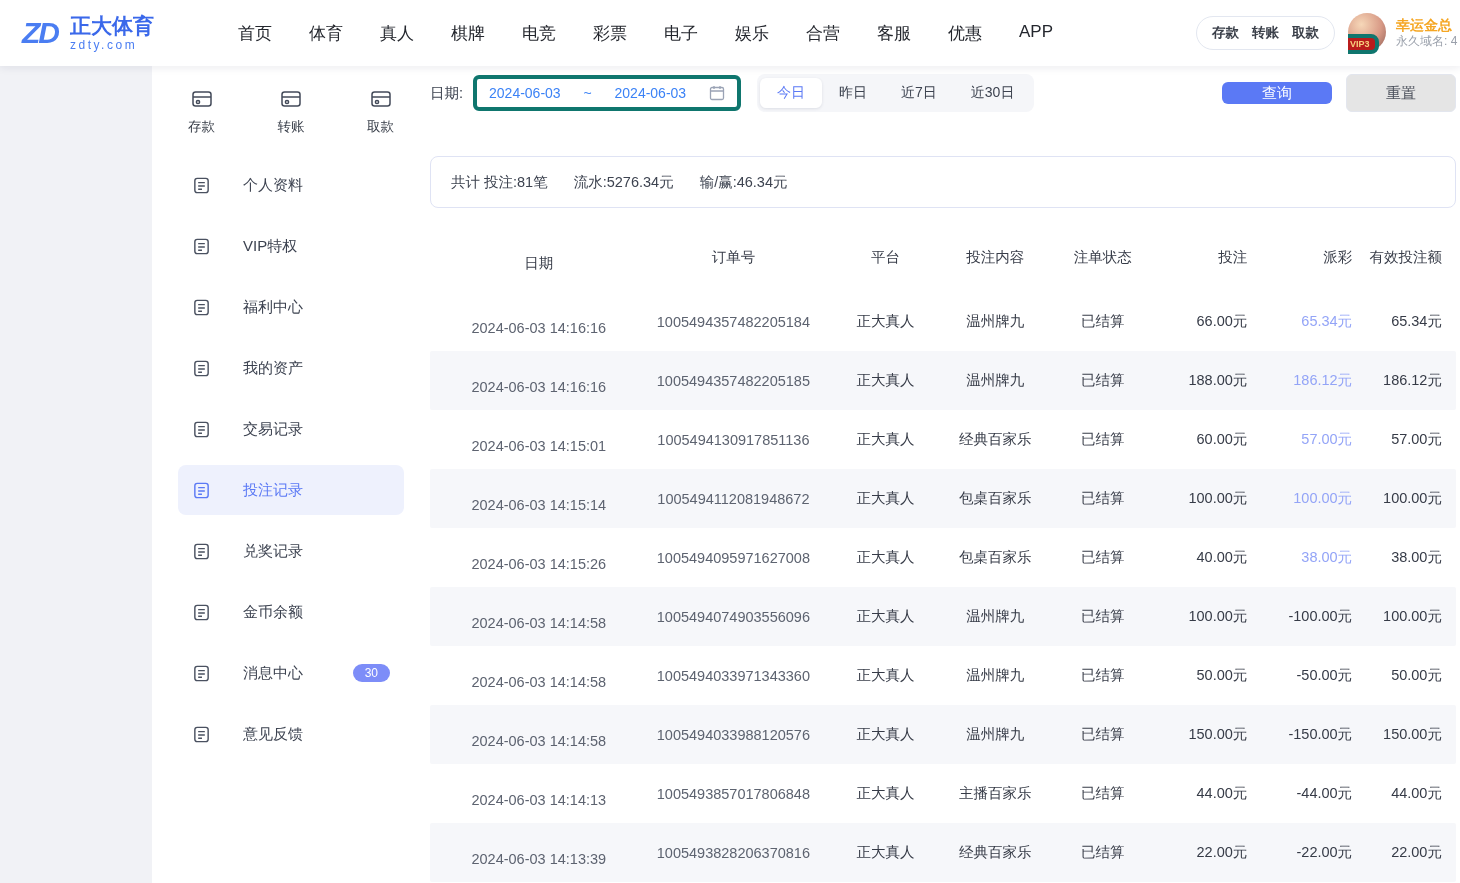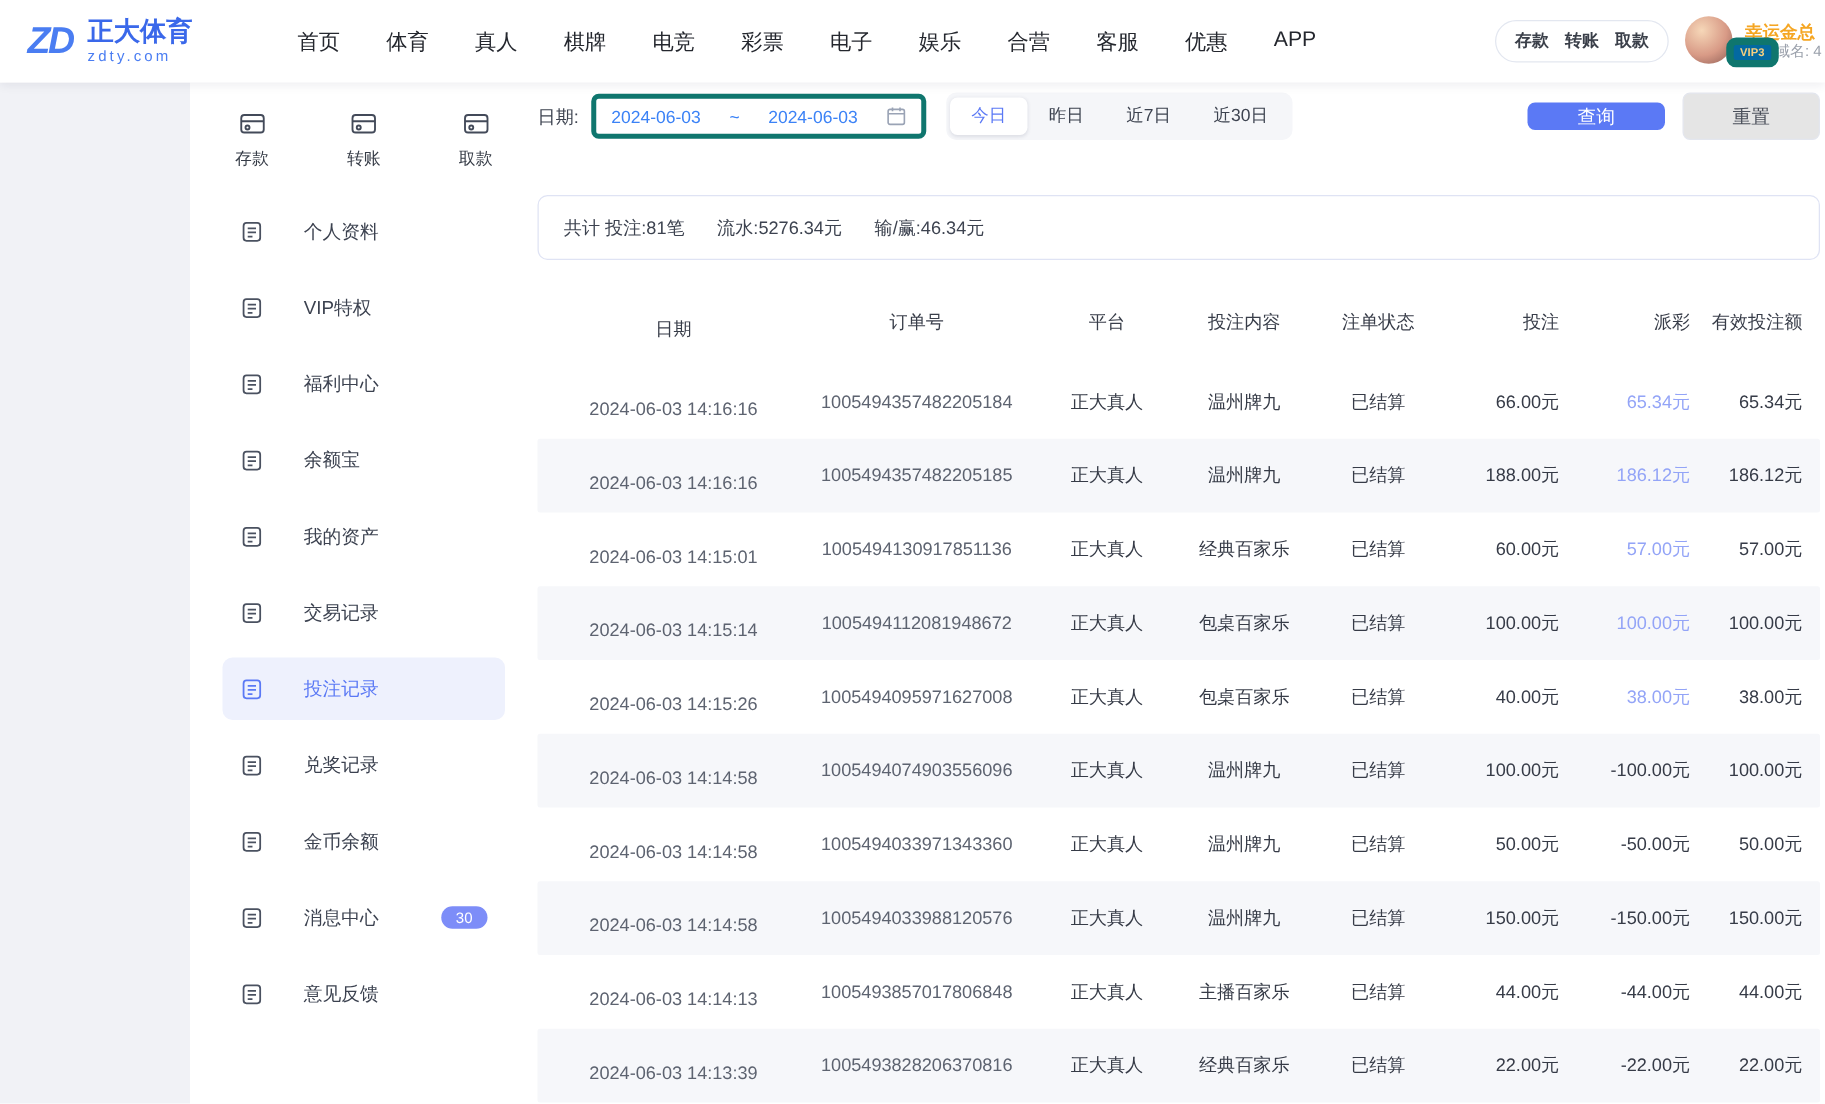--- a/index.html
+++ b/index.html
@@ -33,22 +33,22 @@
     border-radius:18px; height:34px; padding:0 15px; font-size:13.5px; color:#3a3f49; flex:none;
   }
   .pill-btn { cursor:pointer; white-space:nowrap; font-weight:600; }
   .user { display:flex; align-items:center; gap:8px; width:112px; overflow:hidden; cursor:pointer; flex:none; }
   .avatar-wrap { position:relative; width:40px; height:42px; flex:none; }
   .avatar {
     width:38px; height:38px; border-radius:50%; margin-top:1px;
     background:radial-gradient(circle at 35% 30%, #f6d7b8, #d89a86 55%, #8a5a52);
   }
   .vip-badge {
-    position:absolute; bottom:0px; left:-7px; background:#0369a1; color:#f7cf7e;
-    font-size:9px; font-weight:700; padding:1px 5px; border-radius:8px; border:6px solid #0f766e;margin-left:40px;
+    position:absolute; bottom:0px; left:-7px; background:#b91c1c; color:#f7cf7e;
+    font-size:9px; font-weight:700; padding:1px 5px; border-radius:8px; border:4px solid #0f766e;
   }
   .user-meta { display:flex; flex-direction:column; line-height:1.3; min-width:0; }
   .user-name { color:#f5a623; font-size:14px; font-weight:700; white-space:nowrap; }
   .user-domain { color:#9aa0ab; font-size:12px; white-space:nowrap; }
 
   
   .page { display:flex; height:817px; background:#fff; }
   .gutter { width:152px; flex:none; background:#f1f2f6; }
   .sidebar { width:278px; flex:none; background:#fff; padding-top:22px; overflow:hidden; }
   .main { flex:1; min-width:0; padding-right:4px; }
@@ -254,30 +254,20 @@
           <span class="side-icon">
             <svg viewBox="0 0 20 20" fill="none" stroke="currentColor" stroke-width="1.5">
               <rect x="3" y="2.5" width="14" height="15" rx="2.5"></rect>
               <path d="M6.5 7h7M6.5 10.5h7M6.5 14h4"></path>
             </svg>
           </span>
           <span class="side-label">福利中心</span>
 
         </div>
 
-        <div class="side-item">
-          <span class="side-icon">
-            <svg viewBox="0 0 20 20" fill="none" stroke="currentColor" stroke-width="1.5">
-              <rect x="3" y="2.5" width="14" height="15" rx="2.5"></rect>
-              <path d="M6.5 7h7M6.5 10.5h7M6.5 14h4"></path>
-            </svg>
-          </span>
-          <span class="side-label">余额宝</span>
-
-        </div>
 
         <div class="side-item">
           <span class="side-icon">
             <svg viewBox="0 0 20 20" fill="none" stroke="currentColor" stroke-width="1.5">
               <rect x="3" y="2.5" width="14" height="15" rx="2.5"></rect>
               <path d="M6.5 7h7M6.5 10.5h7M6.5 14h4"></path>
             </svg>
           </span>
           <span class="side-label">我的资产</span>
 

